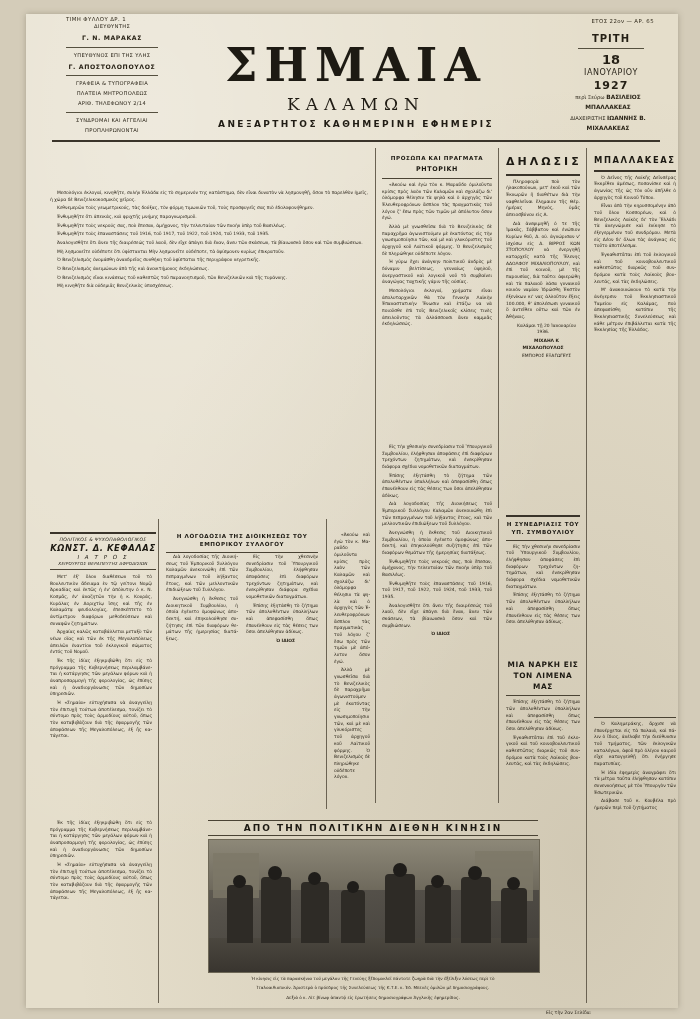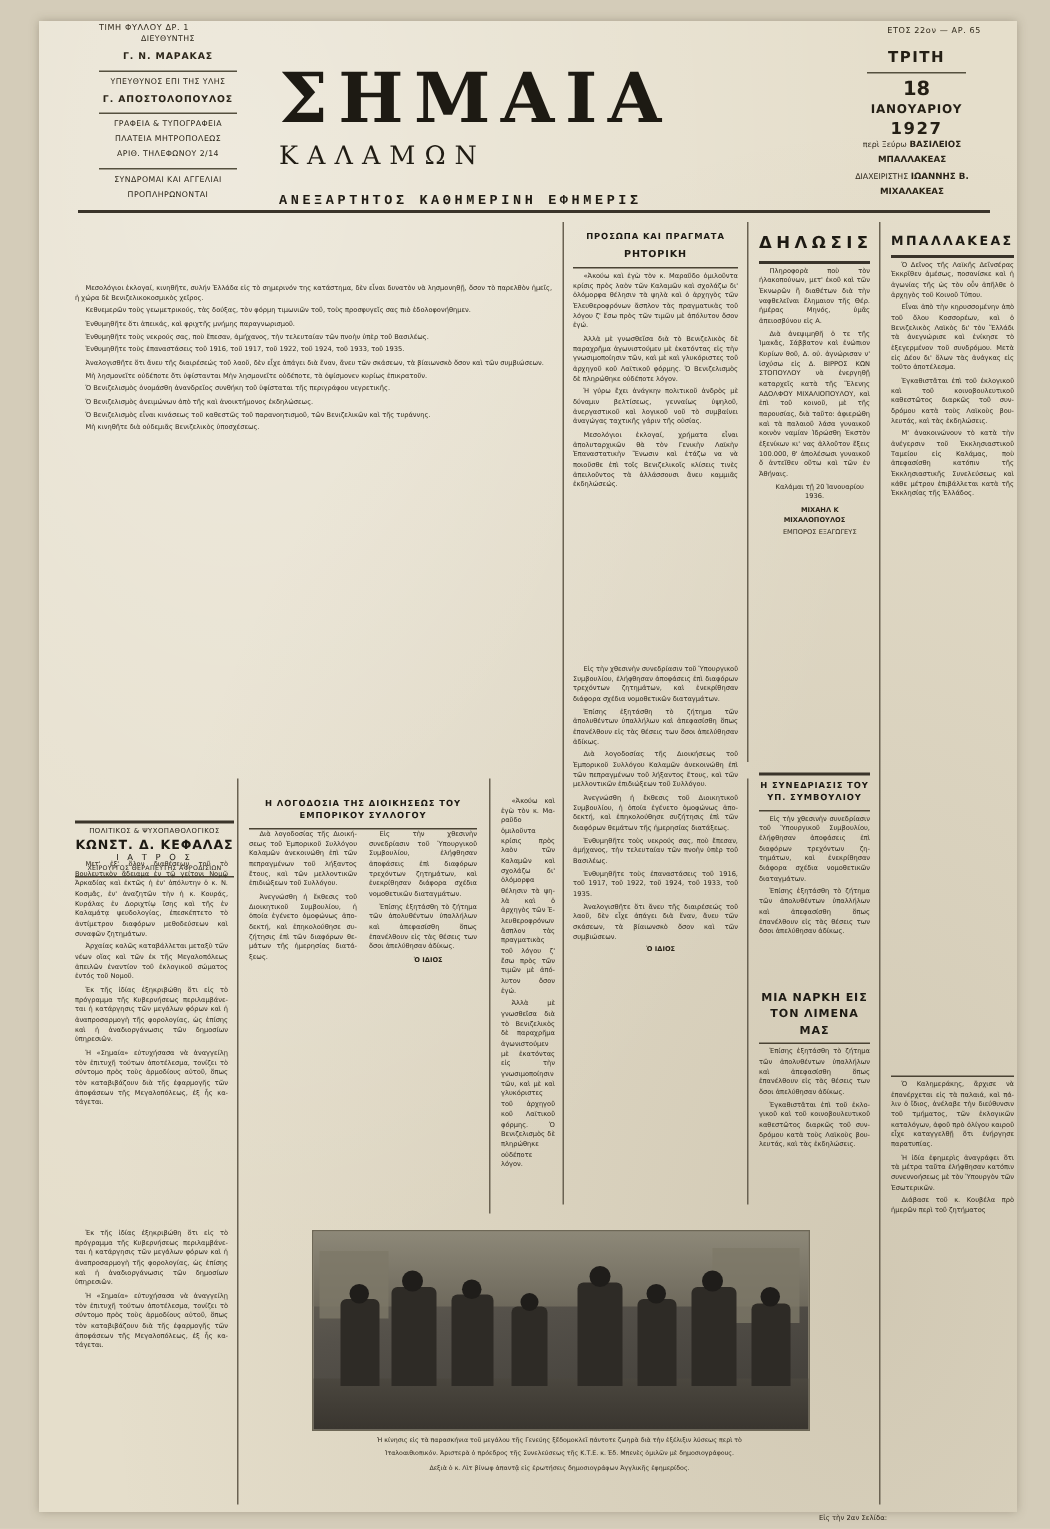--- a/index.html
+++ b/index.html
@@ -31,47 +31,47 @@
   
   .masthead{position:absolute;left:0;top:0;width:652px;height:128px;}
   .mh-left{
     position:absolute;left:26px;top:8px;width:120px;
     text-align:center;font-size:5.2px;line-height:1.9;color:#2b2519;
   }
   .mh-left .ln{display:block;letter-spacing:.3px;}
   .mh-left .bold{font-weight:bold;font-size:6.2px;letter-spacing:.6px;}
   .mh-left .rule{border-top:1px solid #55503f;margin:3px 14px;}
   .mh-title{
-    position:absolute;left:160px;top:28px;width:340px;text-align:left;
+    position:absolute;left:160px;top:28px;width:340px;text-align:center;
   }
   .mh-title .big{
     font-family:"DejaVu Serif", serif;
     font-size:46px;font-weight:bold;letter-spacing:7px;color:#1d1a13;
     line-height:1;
   }
   .mh-title .sub1{
     font-family:"DejaVu Serif", serif;
     font-size:17px;letter-spacing:6px;color:#201c14;margin-top:6px;
   }
   .mh-title .sub2{
-    font-size:9px;letter-spacing:2.4px;color:#201c14;margin-top:15px;font-weight:bold;font-family:Liberation Mono, monospace;
+    font-size:9px;letter-spacing:2.4px;color:#201c14;margin-top:5px;font-weight:bold;
   }
   .mh-topleft{
     position:absolute;left:40px;top:2px;font-size:5.4px;color:#322b1d;letter-spacing:.4px;
   }
   .mh-topright{
     position:absolute;right:24px;top:4px;font-size:5.4px;color:#322b1d;letter-spacing:.4px;
   }
   .mh-date{
     position:absolute;right:30px;top:18px;width:74px;text-align:center;
     font-size:7px;color:#241f15;line-height:1.35;
   }
   .mh-date .d1{font-weight:bold;font-size:10px;letter-spacing:1px;}
   .mh-date .d2{font-weight:bold;font-size:13px;}
-  .mh-date .d3{font-weight:bold;font-size:8px;letter-spacing:.5px;}
+  .mh-date .d3{font-weight:normal;font-size:8px;letter-spacing:.5px;}
   .mh-date .d4{font-weight:bold;font-size:11px;letter-spacing:1px;}
   .mh-date .rule{border-top:1px solid #55503f;margin:2px 4px;}
   .mh-right{
     position:absolute;right:18px;top:78px;width:104px;text-align:center;
     font-size:5.2px;color:#2b2519;line-height:1.8;
   }
   .mh-right .bold{font-weight:bold;font-size:5.8px;}
   .mh-rule{position:absolute;left:26px;right:18px;top:126px;border-top:2px solid #3a342a;}
 
   
@@ -100,22 +100,22 @@
     font-size:11px;font-weight:bold;text-align:left;letter-spacing:3px;color:#1d1a13;
   }
   .hr{border-top:1px solid #4a4334;margin:3px 0;}
   .hr2{border-top:2px solid #3a342a;margin:3px 0;}
 
   
   .vrule{position:absolute;width:0;border-left:1px solid #6a6252;}
 
   
   .docbox{
-    position:absolute;left:24px;top:530px;width:106px;
-    text-align:center;color:#1d1a13;
+    position:absolute;left:24px;top:515px;width:106px;
+    text-align:center;color:#1d1a13;font-style:italic;
   }
   .docbox .k1{font-size:4.6px;letter-spacing:.3px;}
   .docbox .k2{font-size:8.4px;font-weight:bold;letter-spacing:.6px;margin-top:1px;}
   .docbox .k3{font-size:5.6px;letter-spacing:2px;margin-top:1px;}
   .docbox .k4{font-size:4.2px;letter-spacing:.2px;margin-top:1px;}
 
   
   .photoblock{
     position:absolute;left:182px;top:806px;width:330px;height:180px;
   }
@@ -300,20 +300,21 @@
       <p>Ἐπίσης ἐξητάσθη τὸ ζήτημα τῶν ἀπολυθέντων ὑπαλλήλων καὶ ἀπεφα­σίσθη ὅπως ἐπανέλθουν εἰς τὰς θέσεις των ὅσοι ἀπελύθησαν ἀδίκως.</p>
       <p>Διὰ λογοδοσίας τῆς Διοική­σεως τοῦ Ἐμπορικοῦ Συλλό­γου Καλαμῶν ἀνεκοινώθη ἐπὶ τῶν πεπραγμένων τοῦ λή­ξαντος ἔτους, καὶ τῶν μελ­λον­τικῶν ἐπιδιώξεων τοῦ Συλ­λόγου.</p>
       <p>Ἀνεγνώσθη ἡ ἔκθεσις τοῦ Διοικητικοῦ Συμβουλίου, ἡ ὁποία ἐγένετο ὁμοφώνως ἀπο­δεκτή, καὶ ἐπηκολούθησε συ­ζήτησις ἐπὶ τῶν διαφόρων θε­μάτων τῆς ἡμερησίας διατά­ξεως.</p>
       <p>Ἐνθυμηθῆτε τοὺς νεκρούς σας, ποὺ ἔπεσαν, ἀμήχανος, τὴν τελευταίαν τῶν πνοὴν ὑπὲρ τοῦ Βασιλέως.</p>
       <p>Ἐνθυμηθῆτε τοὺς ἐπαναστάσεις τοῦ 1916, τοῦ 1917, τοῦ 1922, τοῦ 1924, τοῦ 1933, τοῦ 1935.</p>
       <p>Ἀναλογισθῆτε ὅτι ἄνευ τῆς διαιρέ­σεώς τοῦ λαοῦ, δὲν εἶχε ἀπάγει διὰ ἕναν, ἄνευ τῶν σκάσεων, τὰ βίαιωνσκὸ ὅσον καὶ τῶν συμβιώσεων.</p>
       <p class="center b">Ὁ ΙΔΙΟΣ</p>
     </div>
 
     <div class="photoblock">
+      <div class="photo-head">ΑΠΟ ΤΗΝ ΠΟΛΙΤΙΚΗΝ ΔΙΕΘΝΗ ΚΙΝΗΣΙΝ</div>
       <div class="photo">
         <div class="sky"></div>
         <div class="ground"></div>
         <div class="bldg" style="left:4px;top:10%;width:46px;height:34%;"></div>
         <div class="bldg" style="right:6px;top:8%;width:58px;height:38%;"></div>
         <div class="fig" style="left:18px;width:26px;height:44%;"></div>
         <div class="head" style="left:24px;bottom:64%;width:13px;height:13px;"></div>
         <div class="fig" style="left:52px;width:30px;height:50%;"></div>
         <div class="head" style="left:59px;bottom:70%;width:14px;height:14px;"></div>
         <div class="fig" style="left:92px;width:28px;height:46%;"></div>

